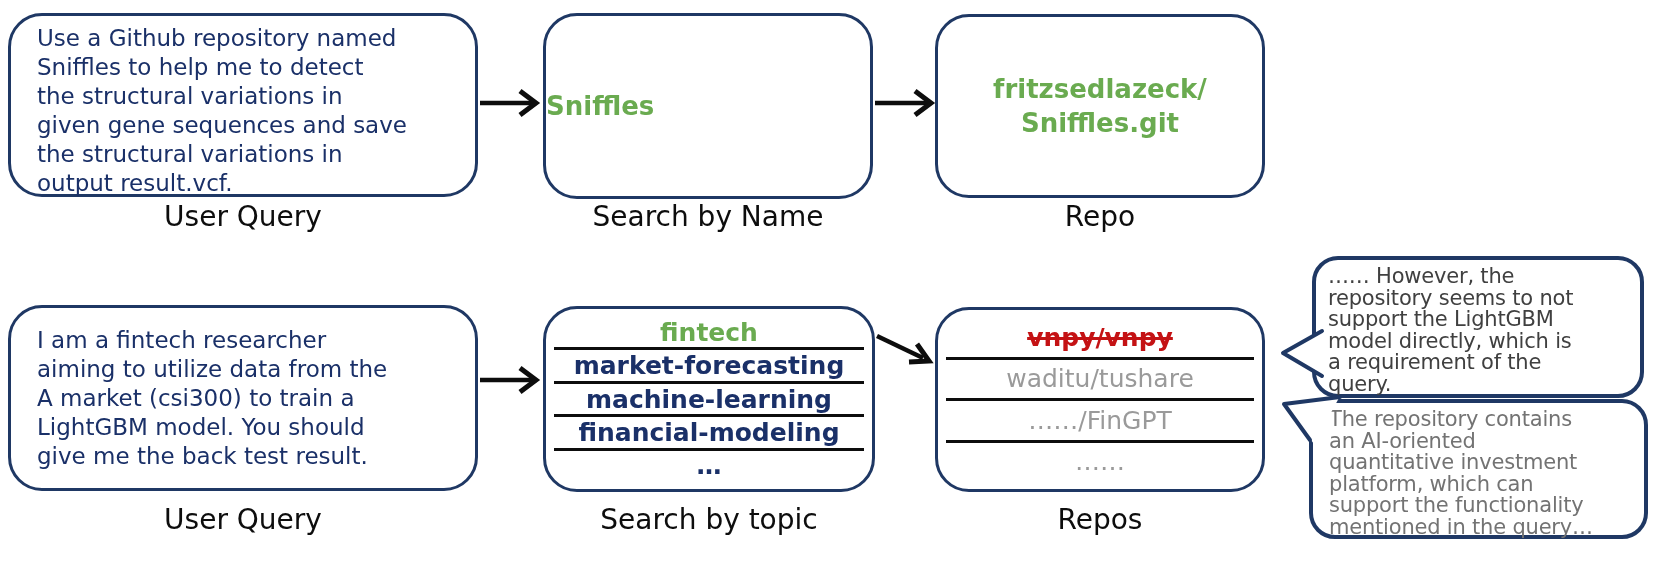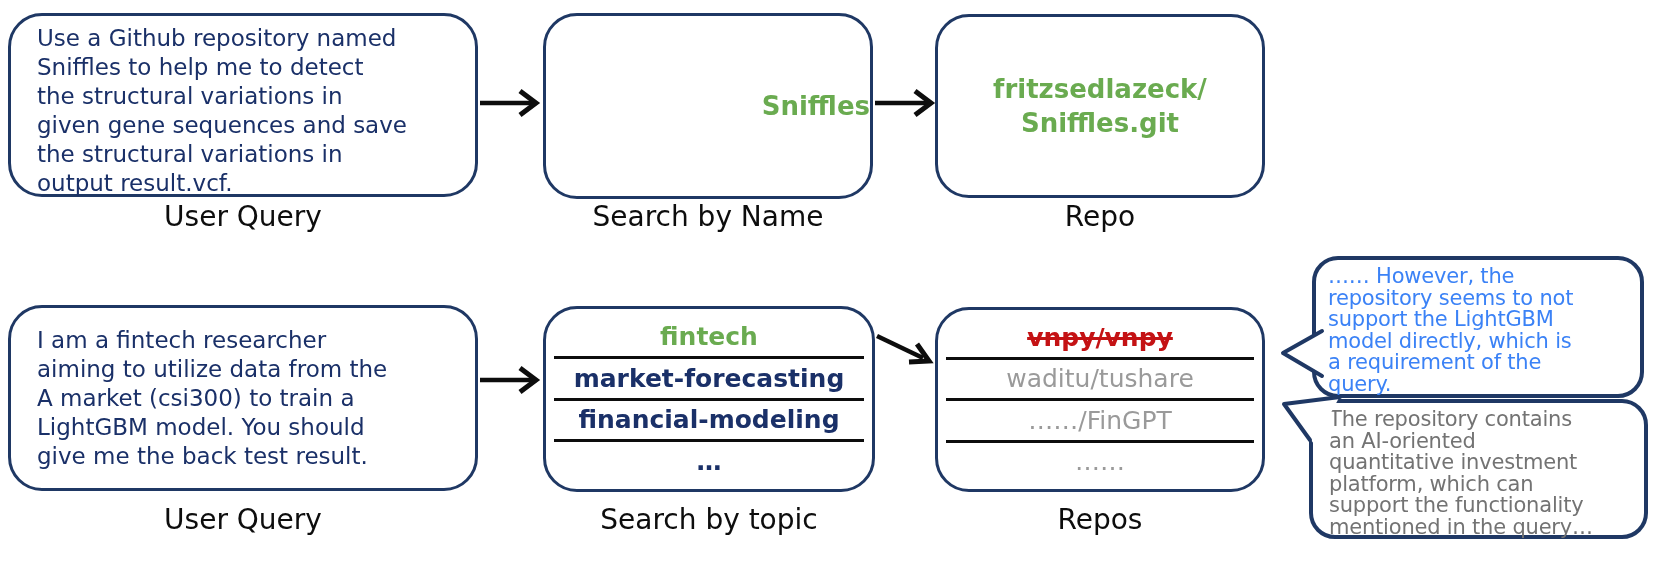--- a/index.html
+++ b/index.html
@@ -18,21 +18,21 @@
     box-sizing:border-box;
   }
   .qtext{
     color:#1a3068;
     font-size:23px;
     line-height:29px;
     white-space:pre-line;
     padding:8px 6px 0 26px;
   }
   .b-q1{left:8px;top:13px;width:470px;height:184px;}
-  .b-search{left:543px;top:13px;width:330px;height:186px;display:flex;align-items:center;justify-content:flex-end;}
+  .b-search{left:543px;top:13px;width:330px;height:186px;display:flex;align-items:center;justify-content:flex-start;}
   .b-repo{left:935px;top:14px;width:330px;height:184px;display:flex;align-items:center;justify-content:center;}
   .b-q2{left:8px;top:305px;width:470px;height:186px;}
   .b-q2 .qtext{padding-top:18px;}
   .b-topics{left:543px;top:306px;width:332px;height:186px;}
   .b-repos{left:935px;top:307px;width:330px;height:185px;}
   .accent{
     color:#6aab50;
     font-weight:bold;
     font-size:26px;
     line-height:34px;
@@ -75,21 +75,21 @@
   .bub1{left:1312px;top:256px;width:332px;height:142px;}
   .bub2{left:1309px;top:399px;width:339px;height:140px;}
   .bubtext{
     white-space:pre-line;
     font-size:21px;
     line-height:21.5px;
     padding:6px 2px 0 12px;
     letter-spacing:-0.2px;
   }
   .bub2 .bubtext{padding-left:16px;}
-  .bubtext.red{color:#3b82f6;}
+  .bubtext.red{color:#404040;}
   .bubtext.green{color:#737373;}
   .overlay{
     position:absolute;left:0;top:0;
     z-index:10;
     pointer-events:none;
   }
   .al{stroke:#0d0d0d;stroke-width:4.5;fill:none;}
   .ah{stroke:#0d0d0d;stroke-width:5;fill:none;stroke-linejoin:miter;}
   .tailfill{fill:#ffffff;stroke:none;}
   .tailstroke{stroke:#1f3864;stroke-width:4;fill:none;stroke-linecap:round;stroke-linejoin:round;}
@@ -130,20 +130,23 @@
   <div class="caption c4">User Query</div>
 
   <div class="box list b-topics">
     <div class="row">
         <span class="t-green">fintech</span>
       </div>
     <div class="row">
         <span class="t-navy">market-forecasting</span>
       </div>
     <div class="row">
+        <span class="t-navy">machine-learning</span>
+      </div>
+    <div class="row">
         <span class="t-navy">financial-modeling</span>
       </div>
     <div class="row">
         <span class="t-more">…</span>
       </div>
   </div>
   <div class="caption c5">Search by topic</div>
 
   <div class="box list b-repos">
     <div class="row">

